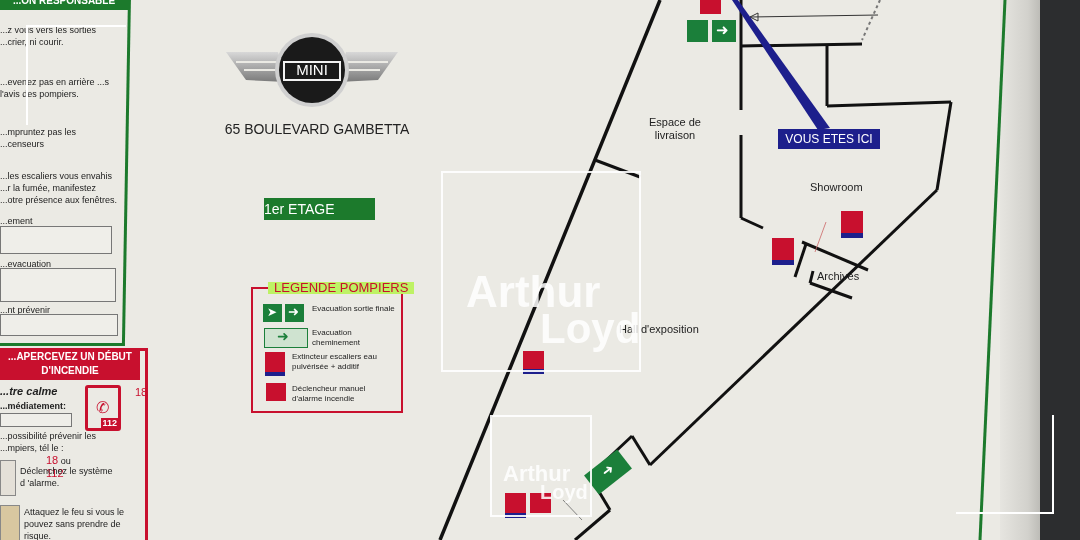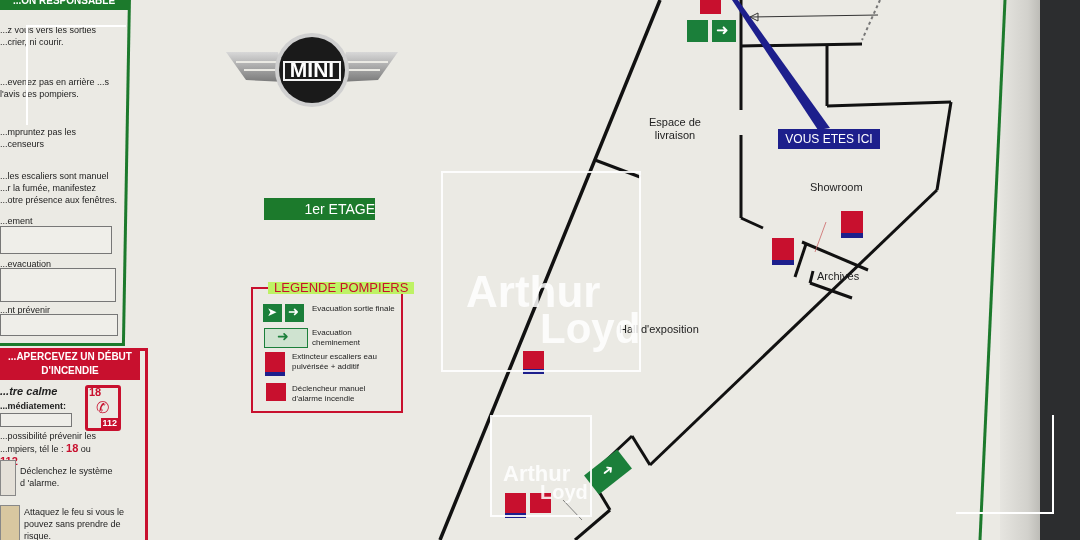--- a/index.html
+++ b/index.html
@@ -10,24 +10,24 @@
   svg.plan{position:absolute;left:0;top:0;}
   .abs{position:absolute;}
   
   .panel-green{position:absolute;left:-10px;top:-10px;width:135px;height:350px;border:3px solid #1c7a2c;border-left:none;transform:skewX(-1deg);}
   .panel-green-head{position:absolute;left:0;top:-4px;width:128px;height:14px;background:#1c7a2c;color:#fff;font-size:10px;font-weight:bold;text-align:center;line-height:10px;overflow:hidden;}
   .gtxt{position:absolute;font-size:9px;line-height:12px;color:#222;}
   .field{position:absolute;border:1px solid #777;background:#efeee9;}
   .panel-red{position:absolute;left:-10px;top:348px;width:155px;height:200px;border:3px solid #c8102e;border-left:none;}
   .panel-red-head{position:absolute;left:0;top:350px;width:140px;height:30px;background:#c8102e;color:#fff;font-size:10px;font-weight:bold;text-align:center;line-height:14px;}
   .rtxt{position:absolute;font-size:9px;line-height:12px;color:#222;}
-  .red-num{color:#c8102e;font-weight:bold;font-size:11px;}
+  .red-num{color:#c8102e;font-weight:normal;font-size:11px;padding-left:46px;}
   
   .addr{position:absolute;left:222px;top:120px;width:190px;text-align:center;font-size:14px;line-height:19px;color:#222;}
-  .floor-badge{position:absolute;left:264px;top:198px;width:111px;height:22px;background:#1c7a2c;color:#fff;font-size:14px;line-height:22px;text-align:right;}
+  .floor-badge{position:absolute;left:264px;top:198px;width:111px;height:22px;background:#1c7a2c;color:#fff;font-size:14px;line-height:22px;text-align:left;}
   .legend{position:absolute;left:251px;top:287px;width:148px;height:122px;border:2px solid #c8102e;}
   .legend-title{position:absolute;left:268px;top:282px;padding:0 6px;background:#bef264;color:#c8102e;font-size:13px;line-height:12px;}
   .legtxt{position:absolute;font-size:8px;line-height:10px;color:#222;}
   .room{position:absolute;font-size:11px;color:#222;}
   .you-here{position:absolute;left:778px;top:129px;width:102px;height:20px;background:#1d1f8c;color:#fff;font-size:12px;line-height:20px;text-align:center;}
   .sign-green{position:absolute;background:#1b7f3a;}
   .sign-red{position:absolute;background:#c8102e;}
   .wm-box{position:absolute;border:2px solid rgba(255,255,255,0.9);}
   .wm-text{position:absolute;color:rgba(255,255,255,0.85);font-weight:bold;line-height:1;}
   .corner{position:absolute;border-color:#fff;border-style:solid;}
@@ -74,21 +74,21 @@
 
   <line x1="826" y1="222" x2="815" y2="252" stroke="#c66" stroke-width="0.8"></line>
   <line x1="563" y1="500" x2="582" y2="520" stroke="#666" stroke-width="0.8"></line>
 </svg>
 
 <div class="panel-green"></div>
 <div class="panel-green-head">...ON RESPONSABLE</div>
 <div class="gtxt" style="left:0;top:24px;width:120px;">...z vous vers les sorties ...crier, ni courir.</div>
 <div class="gtxt" style="left:0;top:76px;width:120px;">...evenez pas en arrière ...s l'avis des pompiers.</div>
 <div class="gtxt" style="left:0;top:126px;width:120px;">...mpruntez pas les ...censeurs</div>
-<div class="gtxt" style="left:0;top:170px;width:120px;">...les escaliers sont manuel ...r la fumée, manifestez ...otre présence aux fenêtres.</div>
+<div class="gtxt" style="left:0;top:170px;width:120px;">...les escaliers vous envahis ...r la fumée, manifestez ...otre présence aux fenêtres.</div>
 <div class="gtxt" style="left:0;top:215px;">...ement</div>
 <div class="field" style="left:0;top:226px;width:110px;height:26px;"></div>
 <div class="gtxt" style="left:0;top:258px;">...evacuation</div>
 <div class="field" style="left:0;top:268px;width:114px;height:32px;"></div>
 <div class="gtxt" style="left:0;top:304px;">...nt prévenir</div>
 <div class="field" style="left:0;top:314px;width:116px;height:20px;"></div>
 
 <div class="panel-red"></div>
 <div class="panel-red-head">
   <div>...APERCEVEZ UN DÉBUT</div>
@@ -124,23 +124,24 @@
   <path d="M172,20 L120,20 L112,50 L152,48 Z" fill="url(#wing)"></path>
   <line x1="10" y1="30" x2="56" y2="30" stroke="#ebeae4" stroke-width="2"></line>
   <line x1="18" y1="38" x2="57" y2="38" stroke="#ebeae4" stroke-width="2"></line>
   <line x1="162" y1="30" x2="116" y2="30" stroke="#ebeae4" stroke-width="2"></line>
   <line x1="154" y1="38" x2="115" y2="38" stroke="#ebeae4" stroke-width="2"></line>
   <circle cx="86" cy="38" r="37" fill="#d0d0d0"></circle>
   <circle cx="86" cy="38" r="33" fill="#1a1a1a"></circle>
   <rect x="57" y="29" width="58" height="20" fill="#f2f2f2"></rect>
   <rect x="59" y="31" width="54" height="16" fill="#1a1a1a"></rect>
 </svg>
-<div class="abs" style="left:282px;top:61px;width:60px;text-align:center;color:#fff;font-weight:bold;font-size:21px;line-height:18px;">MINI</div>
+<div class="abs" style="left:282px;top:61px;width:60px;text-align:center;color:#fff;font-weight:normal;font-size:15px;line-height:18px;">MINI</div>
 
 <div class="addr">
+  <div>65 BOULEVARD GAMBETTA</div>
 </div>
 <div class="floor-badge">1er ETAGE</div>
 
 <div class="legend"></div>
 <div class="legend-title">LEGENDE POMPIERS</div>
 <div class="sign-green" style="left:263px;top:304px;width:19px;height:18px;">
     <span style="color:#fff;font-size:12px;position:absolute;left:4px;top:1px;">➤</span>
   </div>
 <div class="sign-green" style="left:285px;top:304px;width:19px;height:18px;">
     <span style="color:#fff;font-size:13px;position:absolute;left:3px;top:0;">➜</span>

